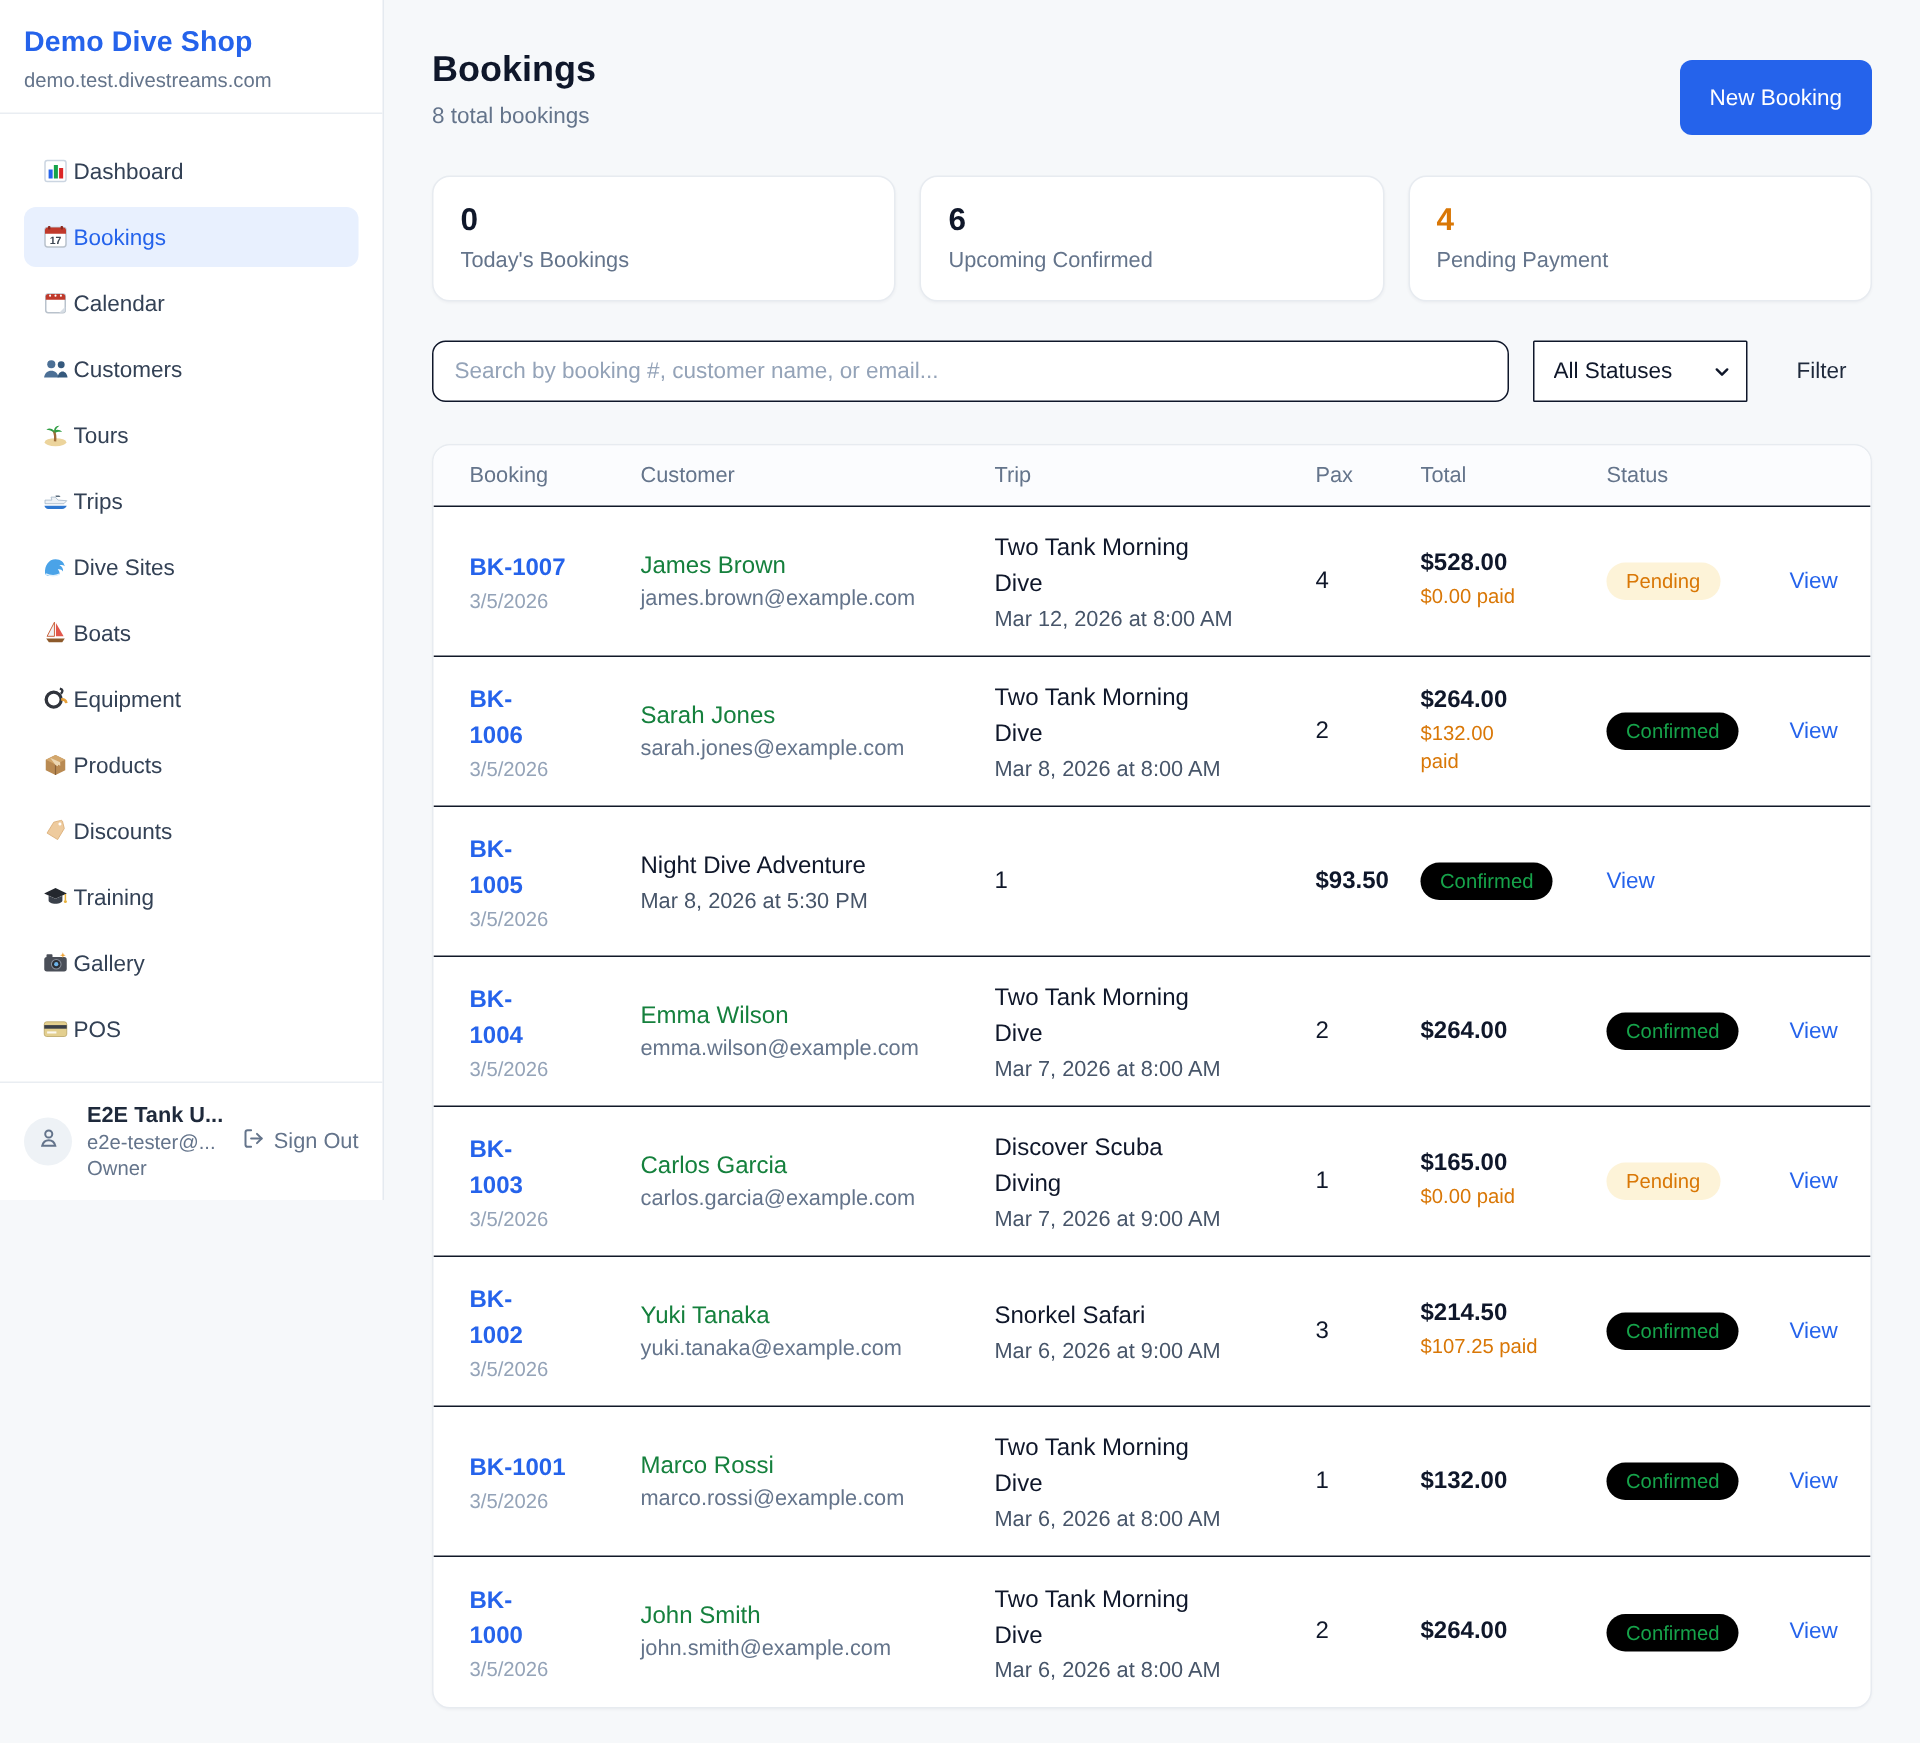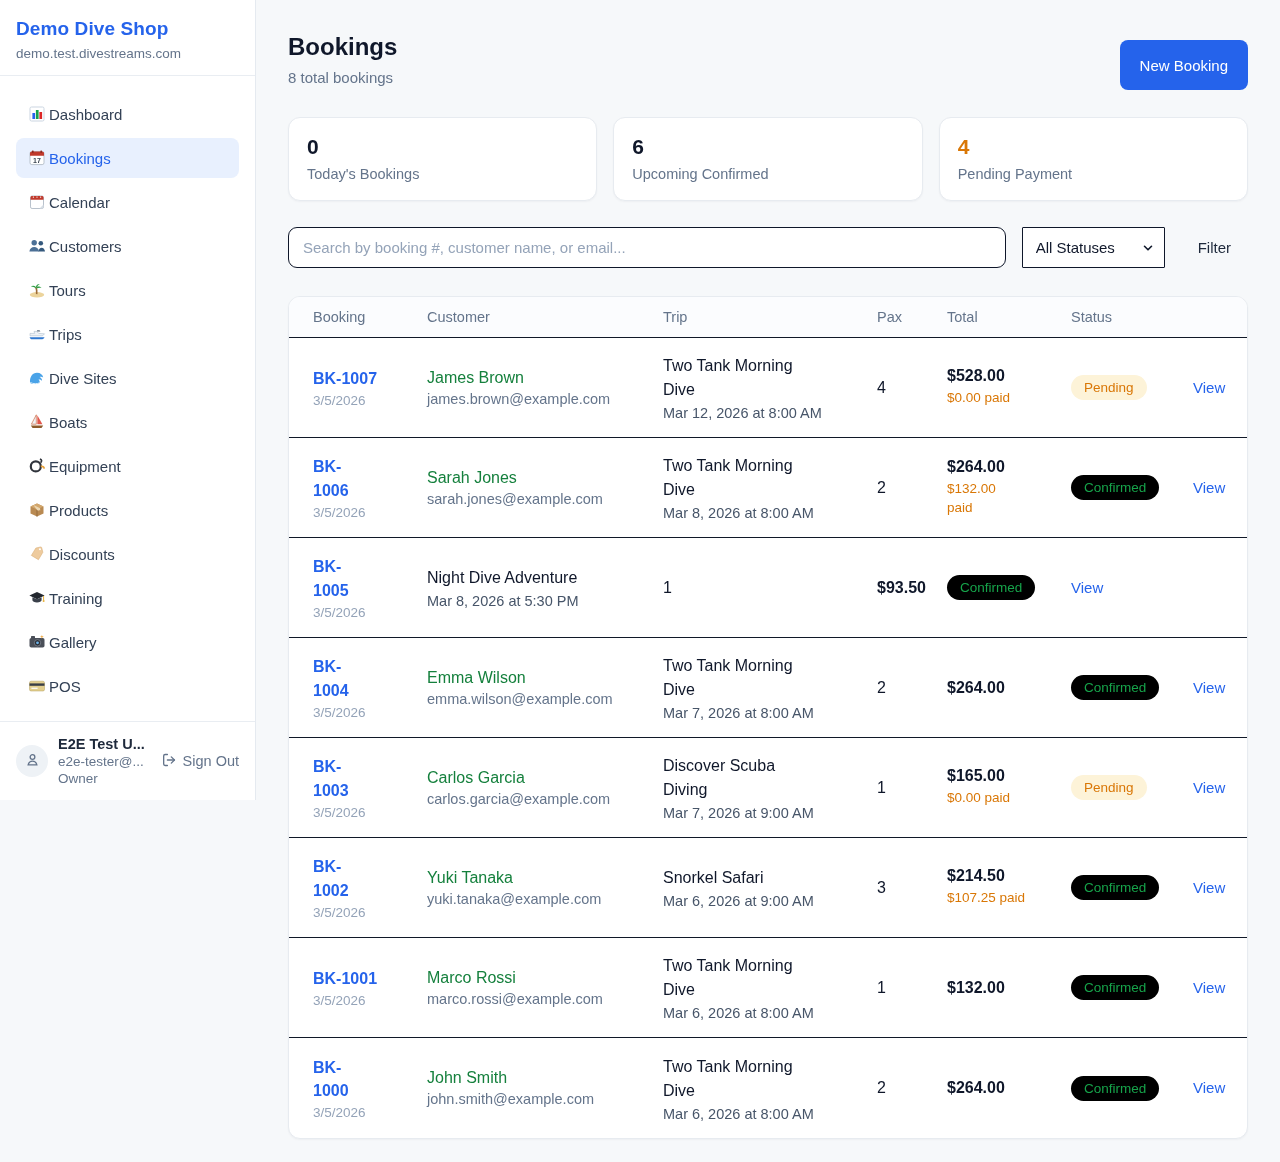--- a/index.html
+++ b/index.html
@@ -269,21 +269,21 @@
       </div>
     </nav>
   <div class="side-footer">
     <div class="avatar">
       <span id="avatar-icon"><svg viewBox="0 0 18 18" fill="none" stroke="#64748b" stroke-width="1.4" stroke-linecap="round">
             <circle cx="9" cy="6.4" r="2.5"></circle>
             <path d="M4.4 14.6c.6-2.5 2.4-3.9 4.6-3.9s4 1.4 4.6 3.9z"></path>
           </svg></span>
     </div>
     <div class="user-block">
-      <div class="user-name">E2E Test U...</div>
+      <div class="user-name">E2E Tank U...</div>
       <div class="user-email">e2e-tester@...</div>
       <div class="user-role">Owner</div>
     </div>
     <div class="signout">
       <span id="logout-icon"><svg viewBox="0 0 18 18" fill="none" stroke="#64748b" stroke-width="1.5" stroke-linecap="round" stroke-linejoin="round">
             <path d="M7.2 2.8H4.6c-.9 0-1.6.7-1.6 1.6v9.2c0 .9.7 1.6 1.6 1.6h2.6"></path>
             <path d="M11.6 5.5L15.1 9l-3.5 3.5"></path>
             <path d="M15.1 9H7.2"></path>
           </svg></span>
       <span>Sign Out</span>

